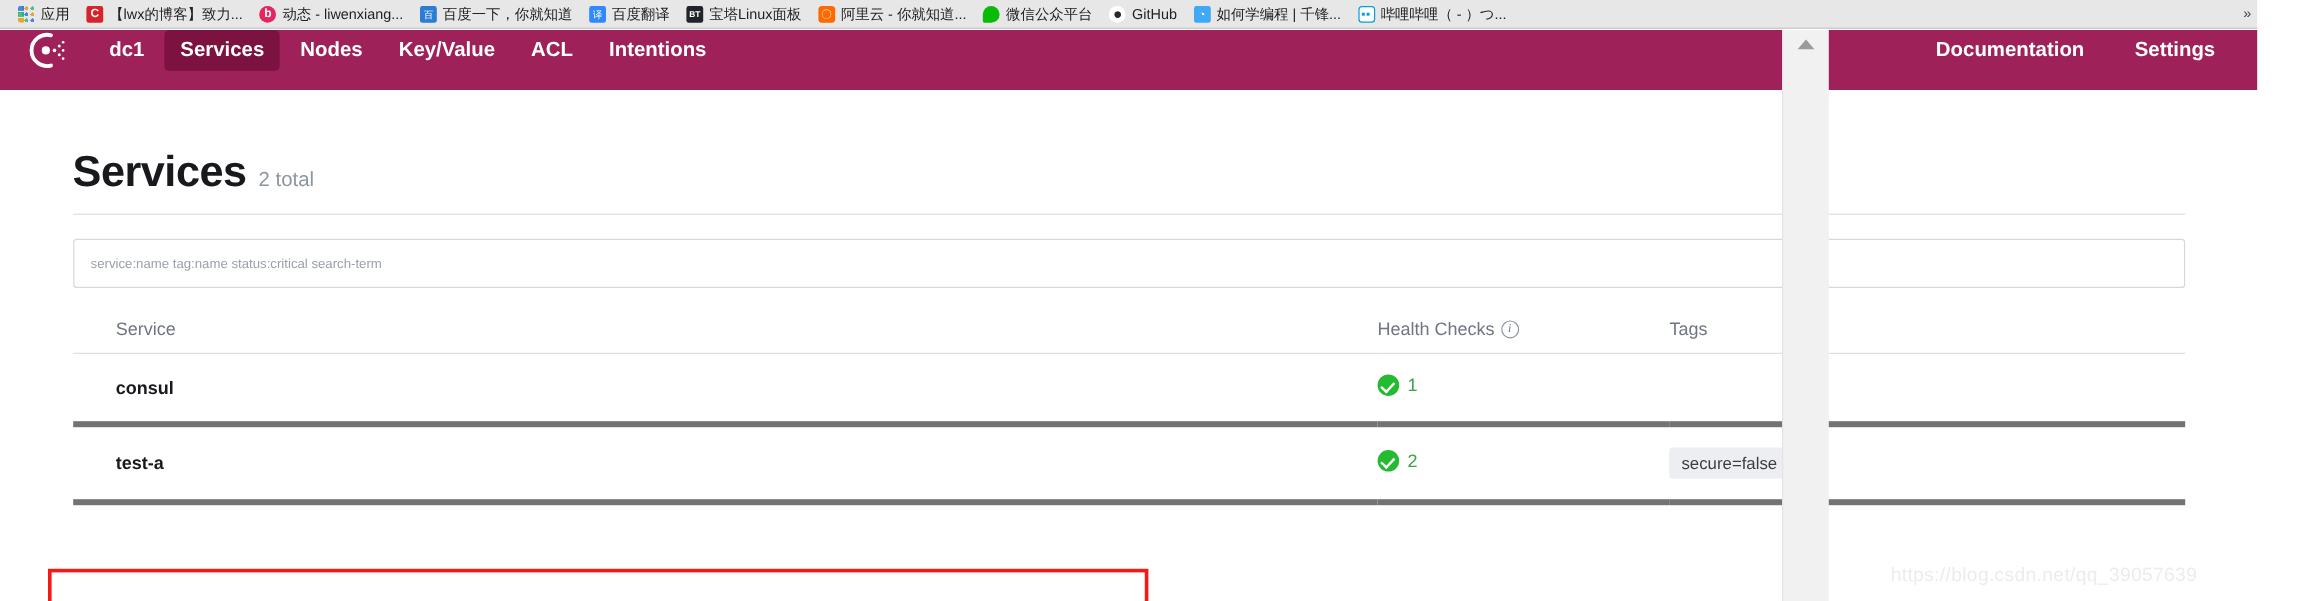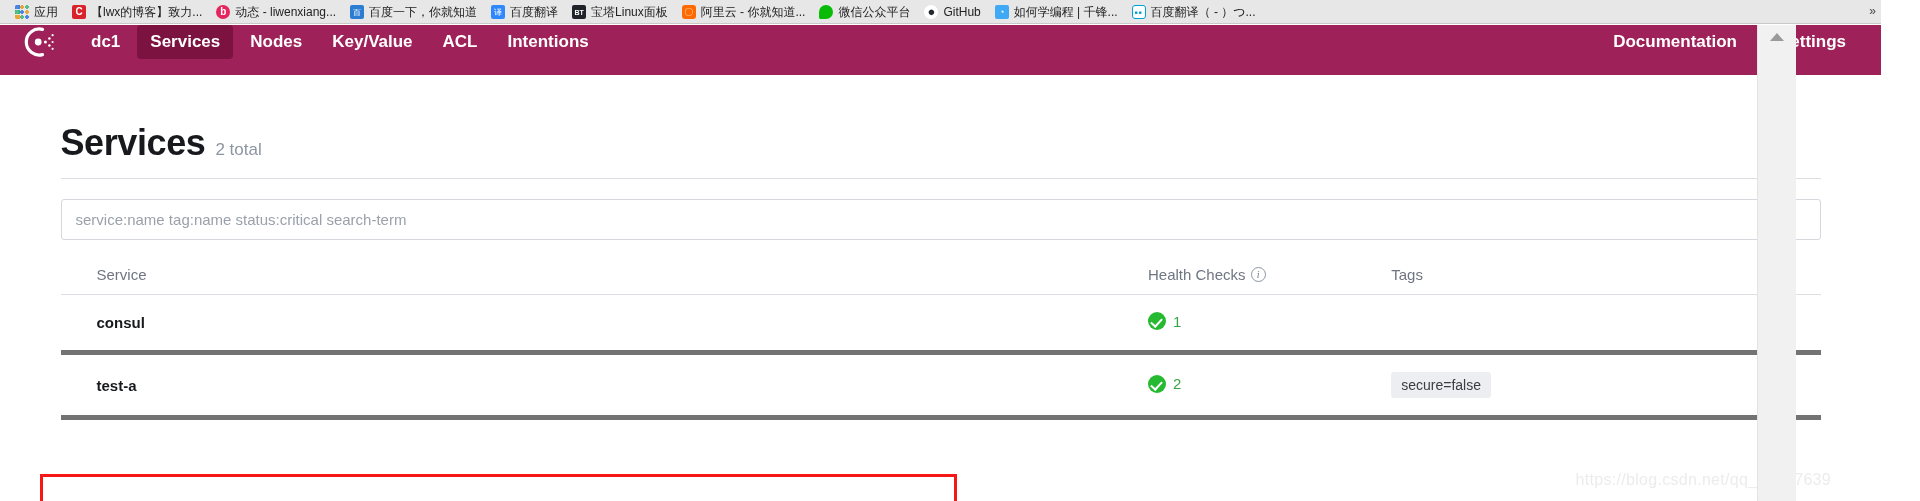--- a/index.html
+++ b/index.html
@@ -3,21 +3,21 @@
 <meta charset="utf-8">
 <style>
   * { box-sizing: border-box; margin: 0; padding: 0; }
   html, body {
     width: 1920px;
     height: 501px;
     overflow: hidden;
     background: #ffffff;
     font-family: "Liberation Sans", sans-serif;
   }
-  #root { position: relative; width: 1796px; height: 501px; }
+  #root { position: relative; width: 1524px; height: 501px; }
 
   
   .bookmarks-bar {
     position: absolute;
     top: 0; left: 0;
     width: 1881px;
     height: 24px;
     background: #e7e7e7;
     border-bottom: 1px solid #c8c8c8;
     display: flex;
@@ -167,21 +167,21 @@
     margin-left: 10px;
   }
 
   .search-wrap { margin: 20px 10px 0 10px; }
   .search-input {
     width: 100%;
     height: 41px;
     border: 1px solid #d5d9de;
     border-radius: 3px;
     padding: 0 14px;
-    font-size: 15px;
+    font-size: 11px;
     color: #3b3d42;
     font-family: "Liberation Sans", sans-serif;
     background: #fff;
     outline: none;
   }
   .search-input::placeholder { color: #9aa1ab; }
 
   table.svc {
     width: calc(100% - 20px);
     margin: 18px 10px 0 10px;
@@ -341,21 +341,21 @@
       <span class="bm-label">GitHub</span>
     </div>
 
     <div class="bm">
       <span class="bm-ico ico-cyan"></span>
       <span class="bm-label">如何学编程 | 千锋...</span>
     </div>
 
     <div class="bm">
       <span class="bm-ico ico-bili"></span>
-      <span class="bm-label">百度翻译（ - ）つ...</span>
+      <span class="bm-label">哔哩哔哩（ - ）つ...</span>
     </div>
 
     <div class="bm-overflow">»</div>
   </div>
 
   <div class="consul-nav">
 
     <span class="logo">
       <svg viewBox="0 0 34 34" width="34" height="34" aria-hidden="true">
         <path d="M20.5 4.4A13 13 0 1 0 20.5 29.6" fill="none" stroke="#ffffff" stroke-width="3.2" stroke-linecap="round"></path>

